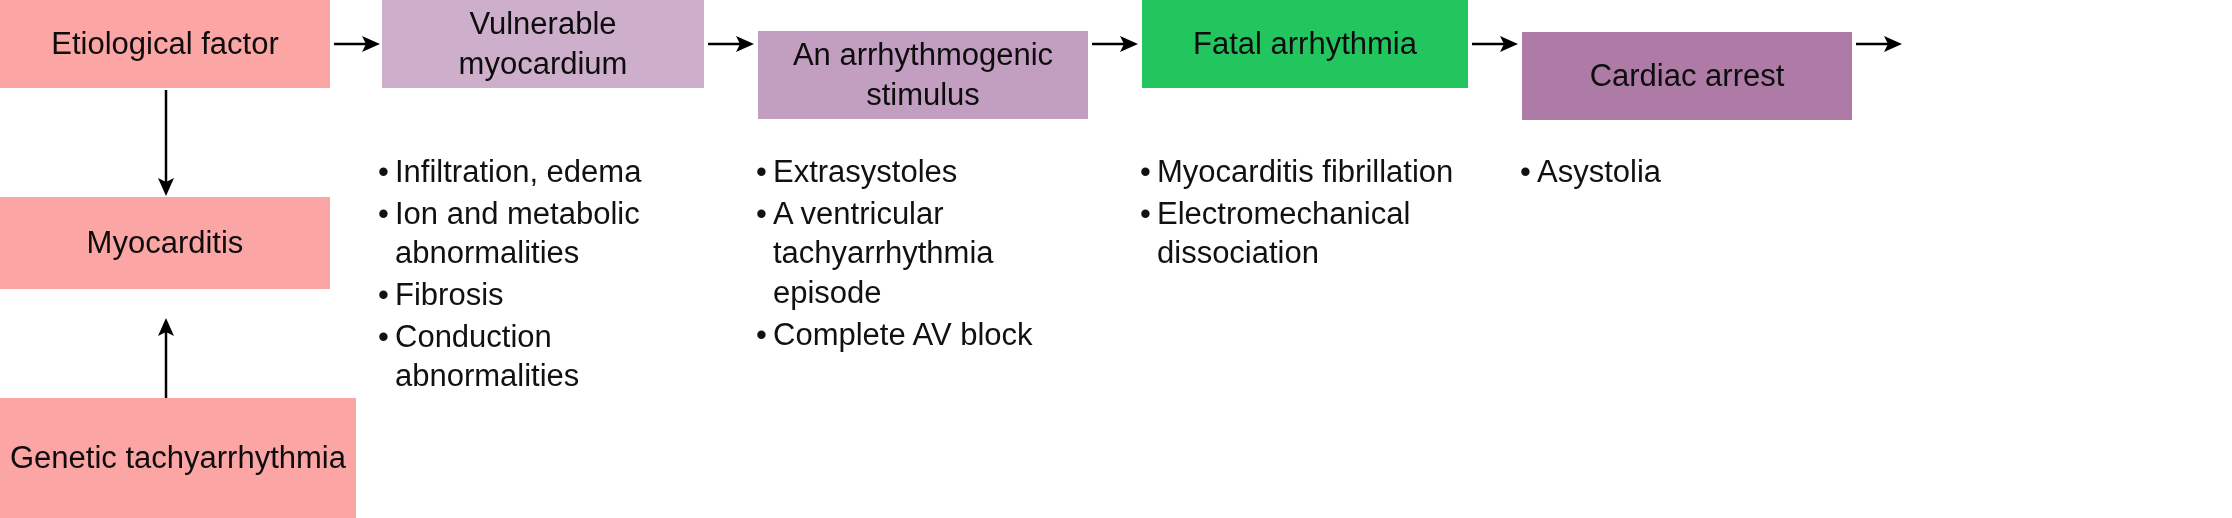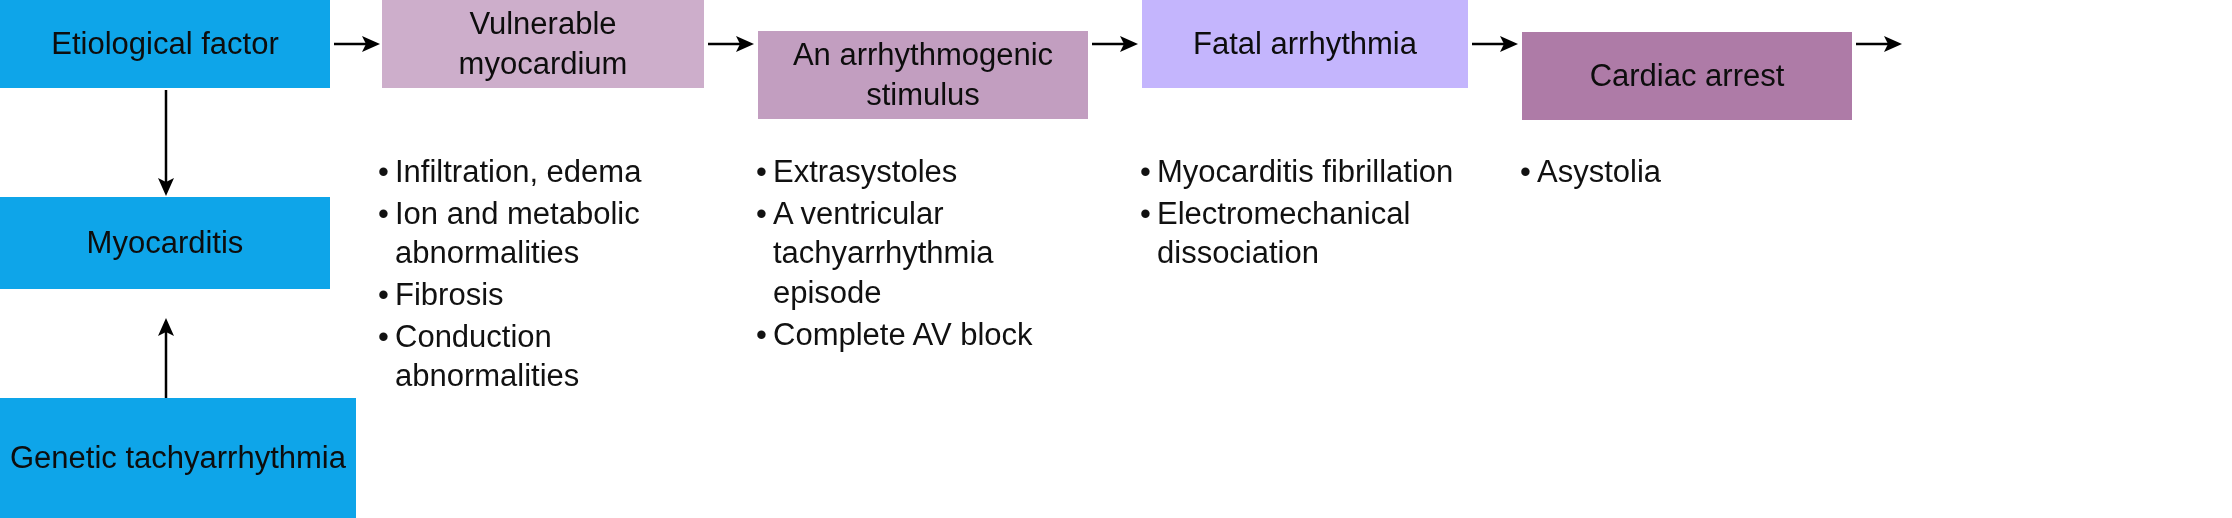--- a/index.html
+++ b/index.html
@@ -27,24 +27,24 @@
     justify-content: center;
     text-align: center;
     box-sizing: border-box;
     color: #0d0d0d;
     font-size: 31px;
     line-height: 1.28;
     padding: 2px 10px;
   }
   .pbox .lbl { display: block; }
 
-  .pbox.light      { background: #0ea5e9; }
+  .pbox.light      { background: #fca5a5; }
   .pbox.mid        { background: #cdaecb; }
   .pbox.mid2       { background: #c29ec0; margin-top: 31px; }
-  .pbox.dark       { background: #c4b5fd; text-align: right; }
+  .pbox.dark       { background: #22c55e; text-align: right; }
   .pbox.dark2      { background: #ae7ba7; }
   .pbox.darkest    { background: #96538a; color: #ffffff; }
 
   
   .arrow-h {
     position: absolute;
     height: 24px;
     display: block;
   }
   .arrow-v {

